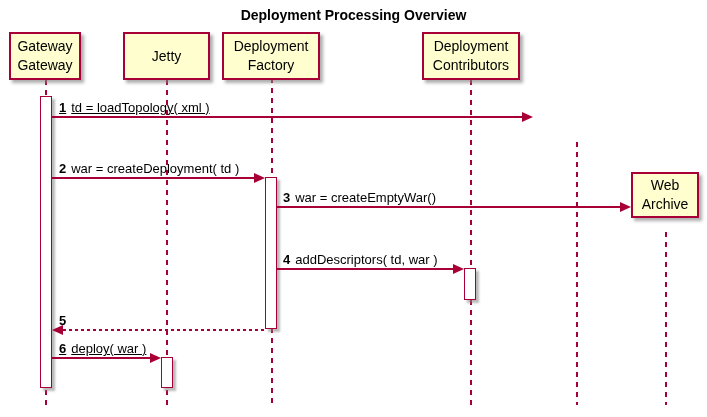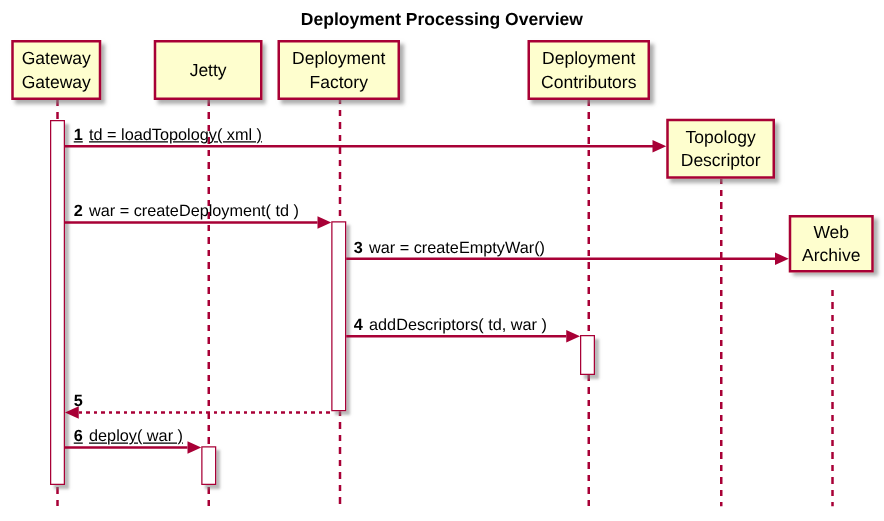--- a/index.html
+++ b/index.html
@@ -128,24 +128,20 @@
     <span>Jetty</span>
   </div>
   <div class="pbox" style="left:222px; top:32px;  width:98px; height:48px;">
     <span>Deployment</span>
     <span>Factory</span>
   </div>
   <div class="pbox" style="left:422px; top:32px;  width:98px; height:48px;">
     <span>Deployment</span>
     <span>Contributors</span>
   </div>
-  <div class="pbox" style="left:533px; top:95px;  width:87px; height:48px;">
-    <span>Topology</span>
-    <span>Descriptor</span>
-  </div>
   <div class="pbox" style="left:631px; top:172px; width:68px; height:46px;">
     <span>Web</span>
     <span>Archive</span>
   </div>
 
   <div class="msg-line" style="left:52px; top:116px; width:471px;"></div>
   <div class="arrow-right" style="left:522px; top:112px;"></div>
   <div class="msg-label" style="left:59px; top:100px;text-decoration:underline;">
     <span class="num">1</span><span>td = loadTopology( xml )</span>
   </div>

